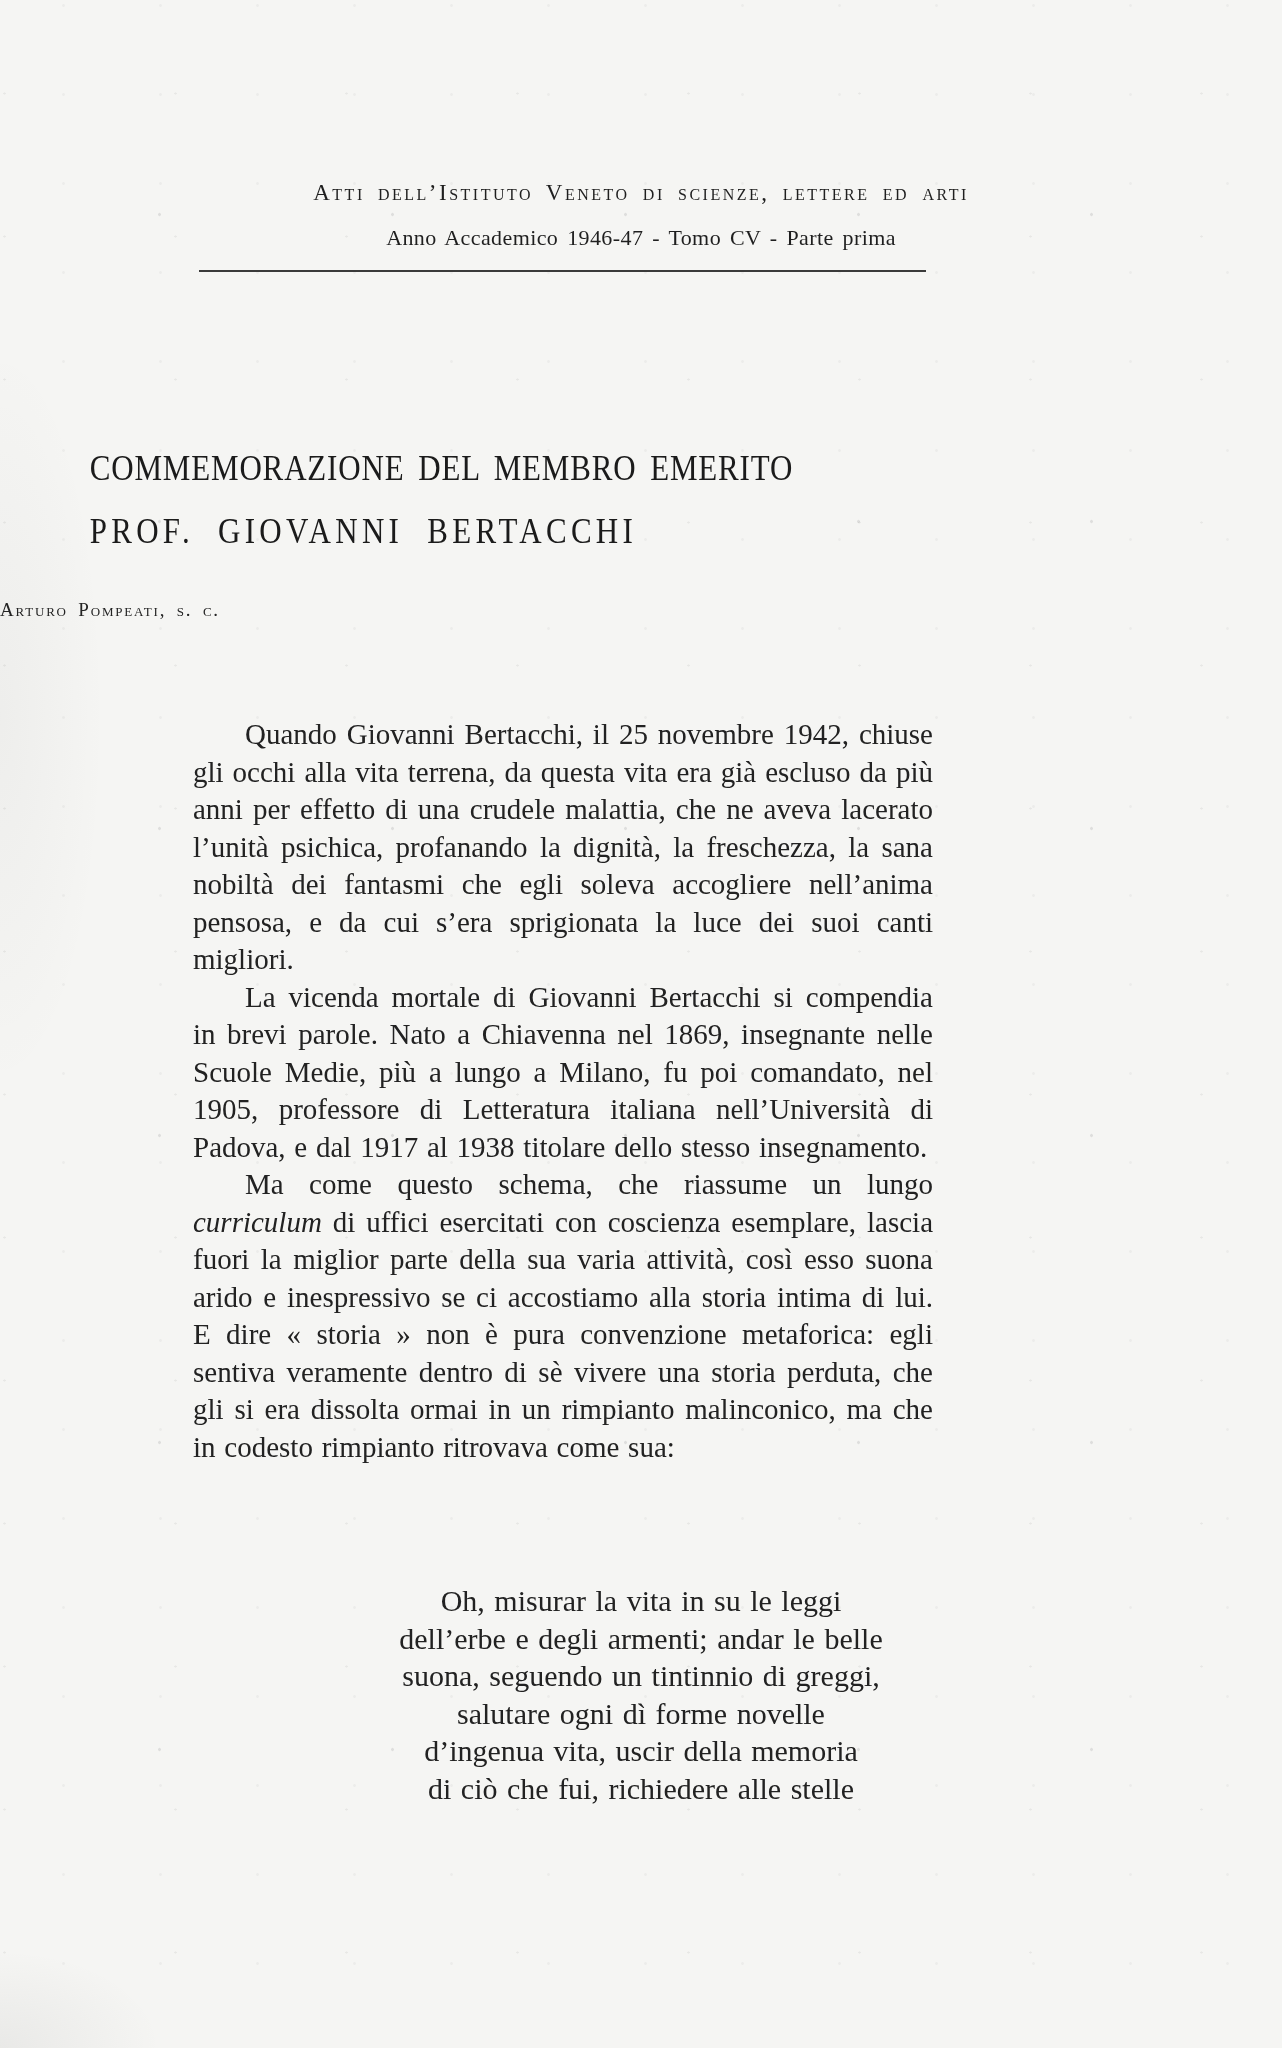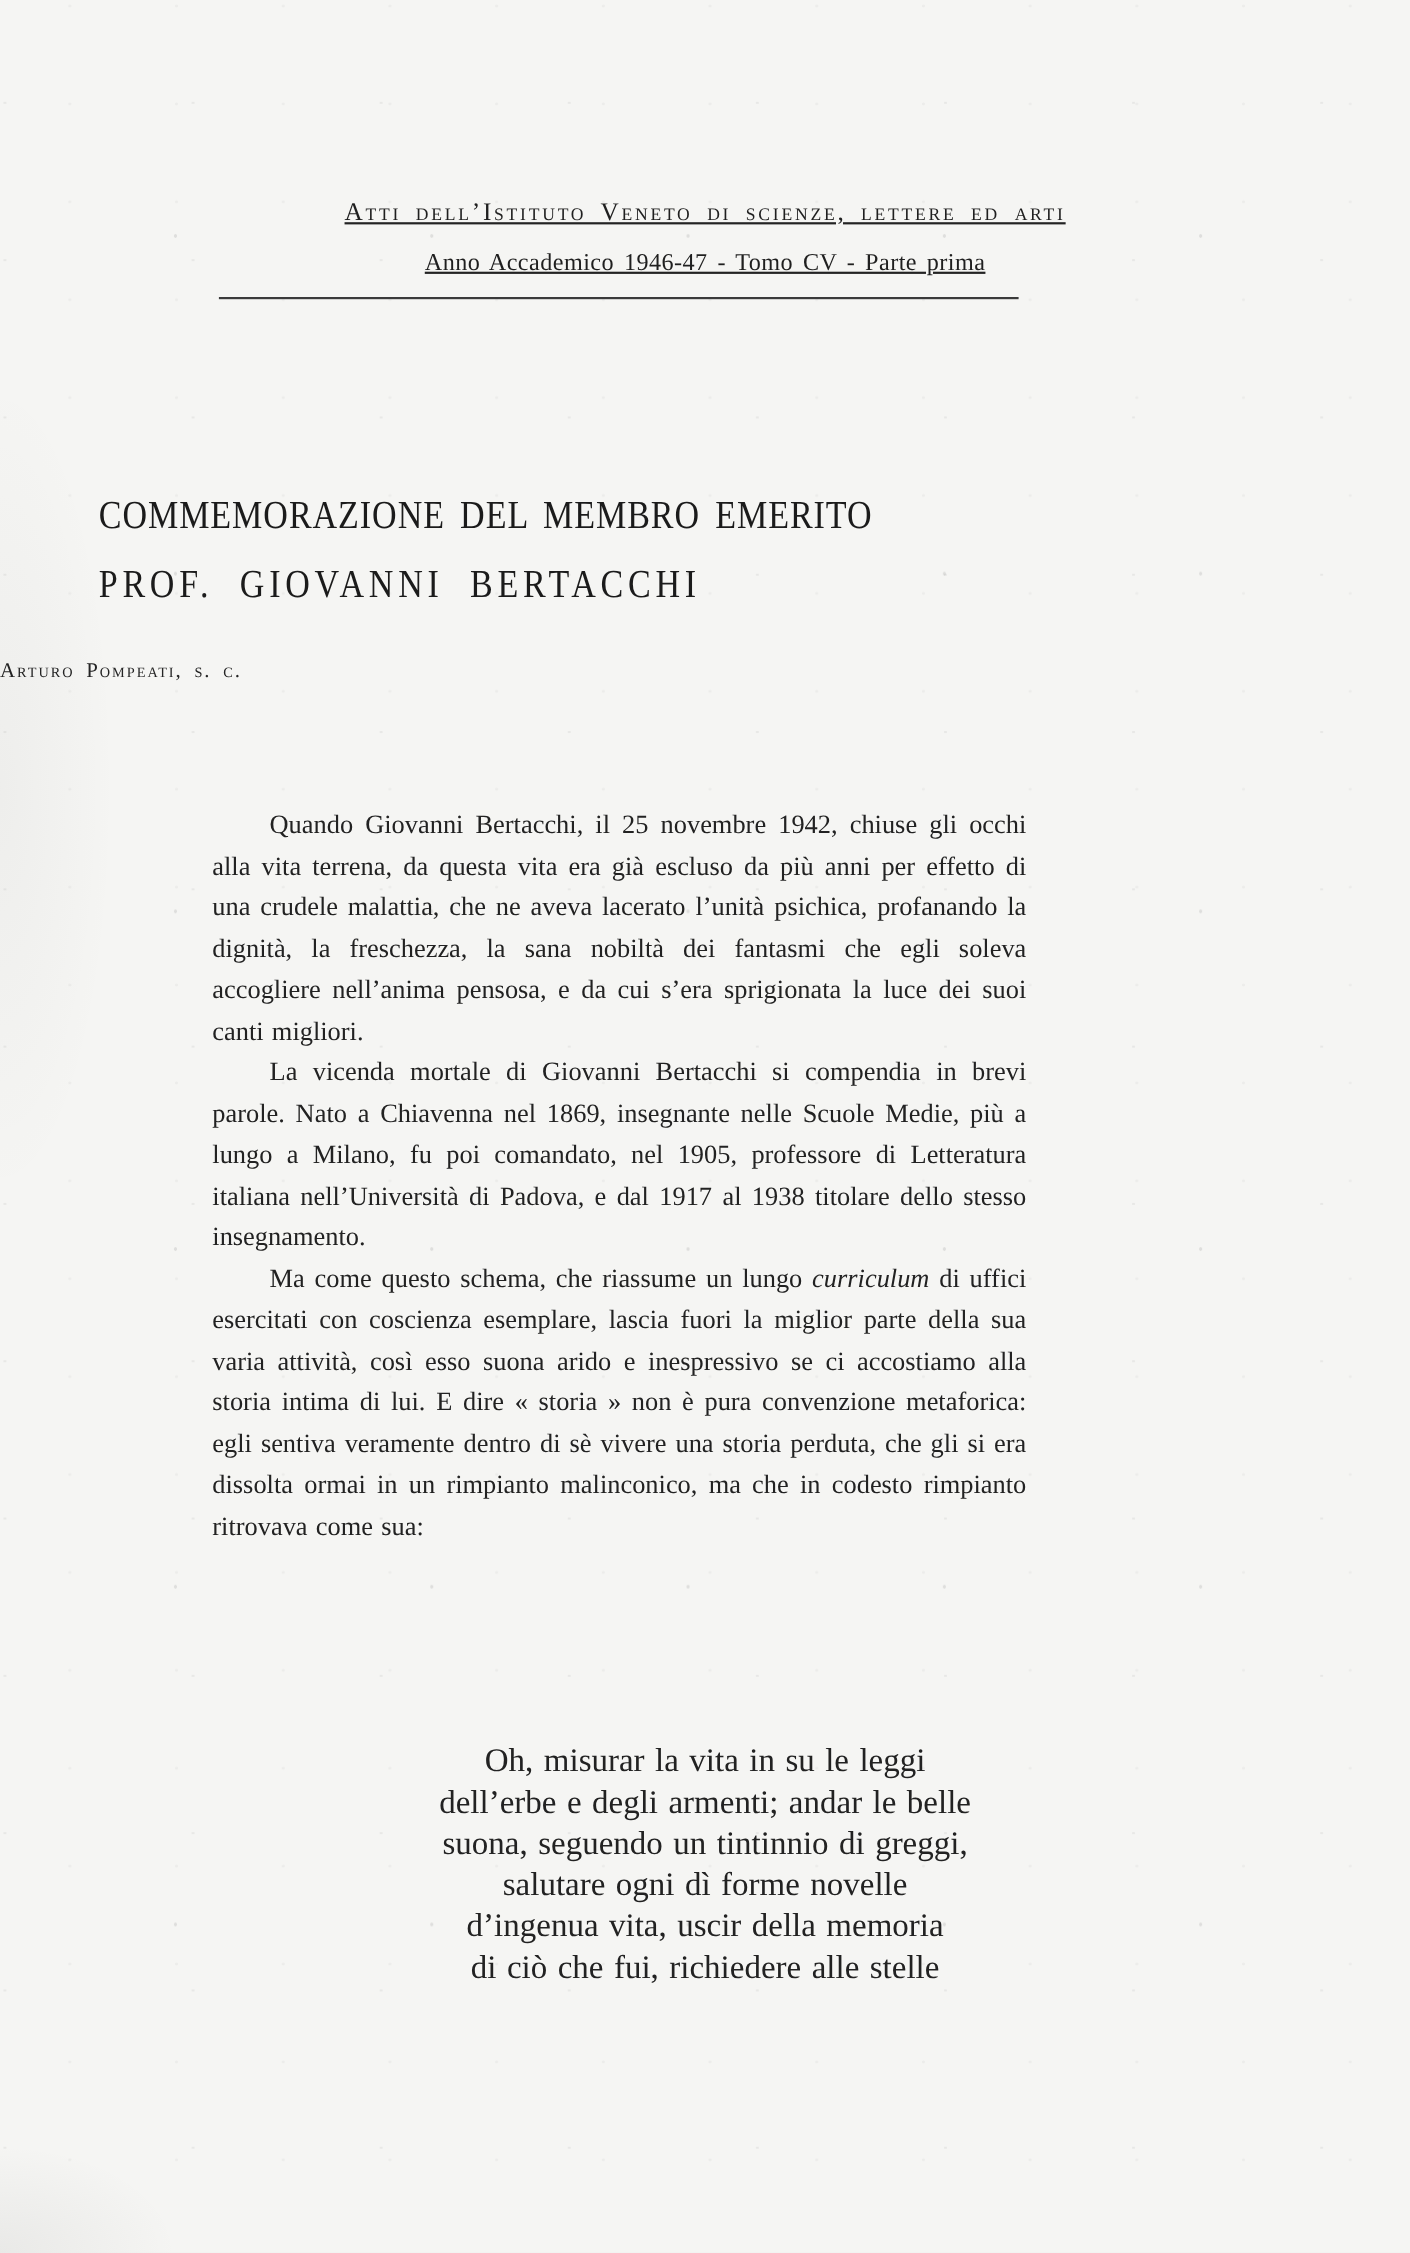--- a/index.html
+++ b/index.html
@@ -20,21 +20,20 @@
       radial-gradient(230px 140px at 0% 100%, rgba(40,40,40,0.06), transparent 70%),
       radial-gradient(140px 500px at 0% 35%, rgba(40,40,40,0.035), transparent 75%);
     background-size:233px 307px, 171px 143px, 97px 89px, 100% 100%, 100% 100%;
     background-position:43px 61px, 90px 22px, 15px 50px, 0 0, 0 0;
     color:#232323;
     overflow:hidden;
   }
   .header{
     position:absolute; top:180px; left:0; right:0;
     text-align:center;
-    text-decoration:underline;
   }
   .journal-title{
     font-variant:small-caps;
     font-size:23px; line-height:26px;
     letter-spacing:2.5px; word-spacing:5px;
     color:#1f1f1f;
   }
   .volume-line{
     margin-top:19px;
     font-size:22px; line-height:26px;
@@ -64,22 +63,22 @@
   }
   .author-line{
     position:absolute; top:598px; left:0; right:0;
     text-align:left;
     font-variant:small-caps;
     font-size:19px; line-height:24px;
     letter-spacing:1.8px; word-spacing:4px;
     color:#242424;
   }
   .body-col{
-    position:absolute; top:732px; left:193px; width:740px;
-    font-size:24px; line-height:37.5px;
+    position:absolute; top:716px; left:193px; width:740px;
+    font-size:29px; line-height:37.5px;
     text-align:justify;
     color:#222;
   }
   .para{
     margin:0;
     text-indent:52px;
     word-spacing:1.5px;
   }
   .para em{font-style:italic;}
   .poem{

